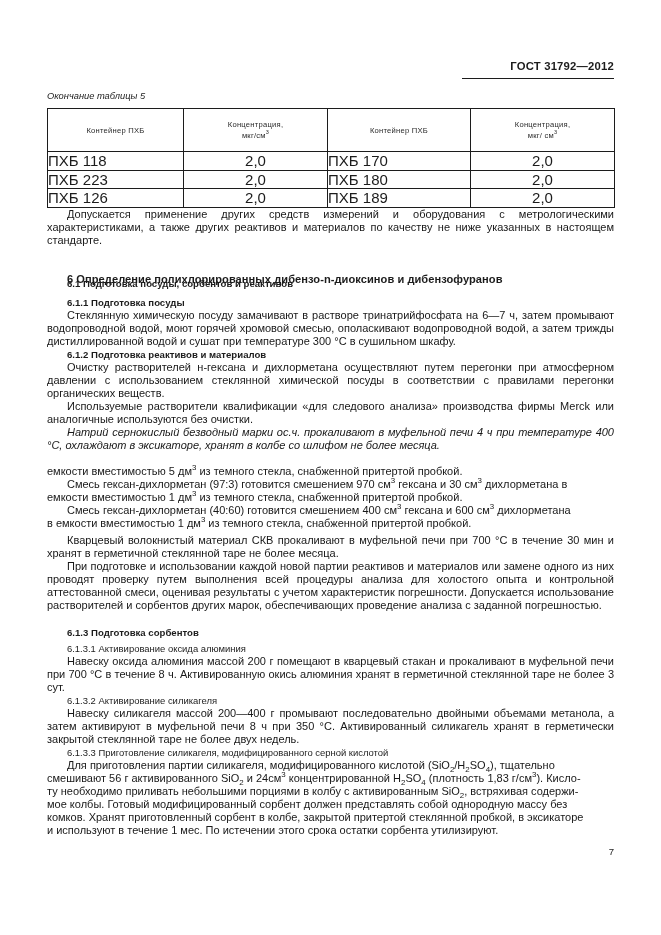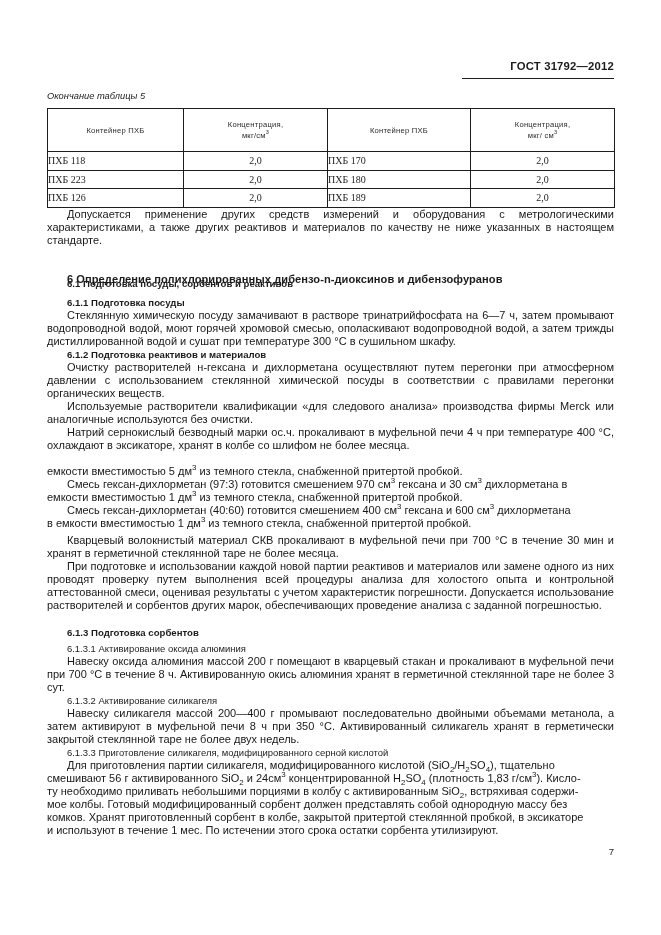--- a/index.html
+++ b/index.html
@@ -78,23 +78,22 @@
     height: 42px;
     font-size: 7.6px;
     letter-spacing: 0.25px;
     text-align: center;
     vertical-align: middle;
     line-height: 1.45;
     color: #2a2a2a;
   }
   table.pcb tbody td {
     height: 17.5px;
-    font-size: 10px;
+    font-size: 15px;
     vertical-align: middle;
-    font-family: Liberation Serif, serif;
   }
   td.lbl { text-align: left;  padding-left: 6px; }
   td.val { text-align: center; }
   sup { font-size: 0.72em; vertical-align: super; line-height: 0; }
 
   
   .para {
     position: absolute;
     left: 0;
     width: 567px;
@@ -207,21 +206,21 @@
 
     <div class="h2" style="top:248px;">6 Определение полихлорированных дибензо-n-диоксинов и дибензофуранов</div>
 
     <div class="h3" style="top:277px;">6.1 Подготовка посуды, сорбентов и реактивов</div>
     <div class="h3" style="top:296px;">6.1.1 Подготовка посуды</div>
     <div class="para indent" style="top:309px;">Стеклянную химическую посуду замачивают в растворе тринатрийфосфата на 6—7 ч, затем промывают водопроводной водой, моют горячей хромовой смесью, ополаскивают водопроводной водой, а затем трижды дистиллированной водой и сушат при температуре 300 °С в сушильном шкафу.</div>
 
     <div class="h3" style="top:348px;">6.1.2 Подготовка реактивов и материалов</div>
     <div class="para indent" style="top:361px;">Очистку растворителей н-гексана и дихлорметана осуществляют путем перегонки при атмосферном давлении с использованием стеклянной химической посуды в соответствии с правилами перегонки органических веществ.</div>
     <div class="para indent" style="top:400px;">Используемые растворители квалификации «для следового анализа» производства фирмы Merck или аналогичные используются без очистки.</div>
-    <div class="para indent" style="top:426px;">Натрий сернокислый безводный марки ос.ч. прокаливают в муфельной печи 4 ч при температуре 400 °С, охлаждают в эксикаторе, хранят в колбе со шлифом не более месяца.</div>
+    <div class="para indent" style="top:426px;font-style:italic;">Натрий сернокислый безводный марки ос.ч. прокаливают в муфельной печи 4 ч при температуре 400 °С, охлаждают в эксикаторе, хранят в колбе со шлифом не более месяца.</div>
 
     <div class="para nojust" style="top:465px;"><span>емкости вместимостью 5 дм</span><sup>3</sup><span> из темного стекла, снабженной притертой пробкой.</span></div>
 
     <div class="para indent nojust" style="top:478px;"><span>Смесь гексан-дихлорметан (97:3) готовится смешением 970 см</span><sup>3</sup><span> гексана и 30 см</span><sup>3</sup><span> дихлорметана в</span></div>
     <div class="para nojust" style="top:491px;"><span>емкости вместимостью 1 дм</span><sup>3</sup><span> из темного стекла, снабженной притертой пробкой.</span></div>
 
     <div class="para indent nojust" style="top:504px;"><span>Смесь гексан-дихлорметан (40:60) готовится смешением 400 см</span><sup>3</sup><span> гексана и 600 см</span><sup>3</sup><span> дихлорметана</span></div>
     <div class="para nojust" style="top:517px;"><span>в емкости вместимостью 1 дм</span><sup>3</sup><span> из темного стекла, снабженной притертой пробкой.</span></div>
 
     <div class="para indent" style="top:534px;">Кварцевый волокнистый материал СКВ прокаливают в муфельной печи при 700 °С в течение 30 мин и хранят в герметичной стеклянной таре не более месяца.</div>

